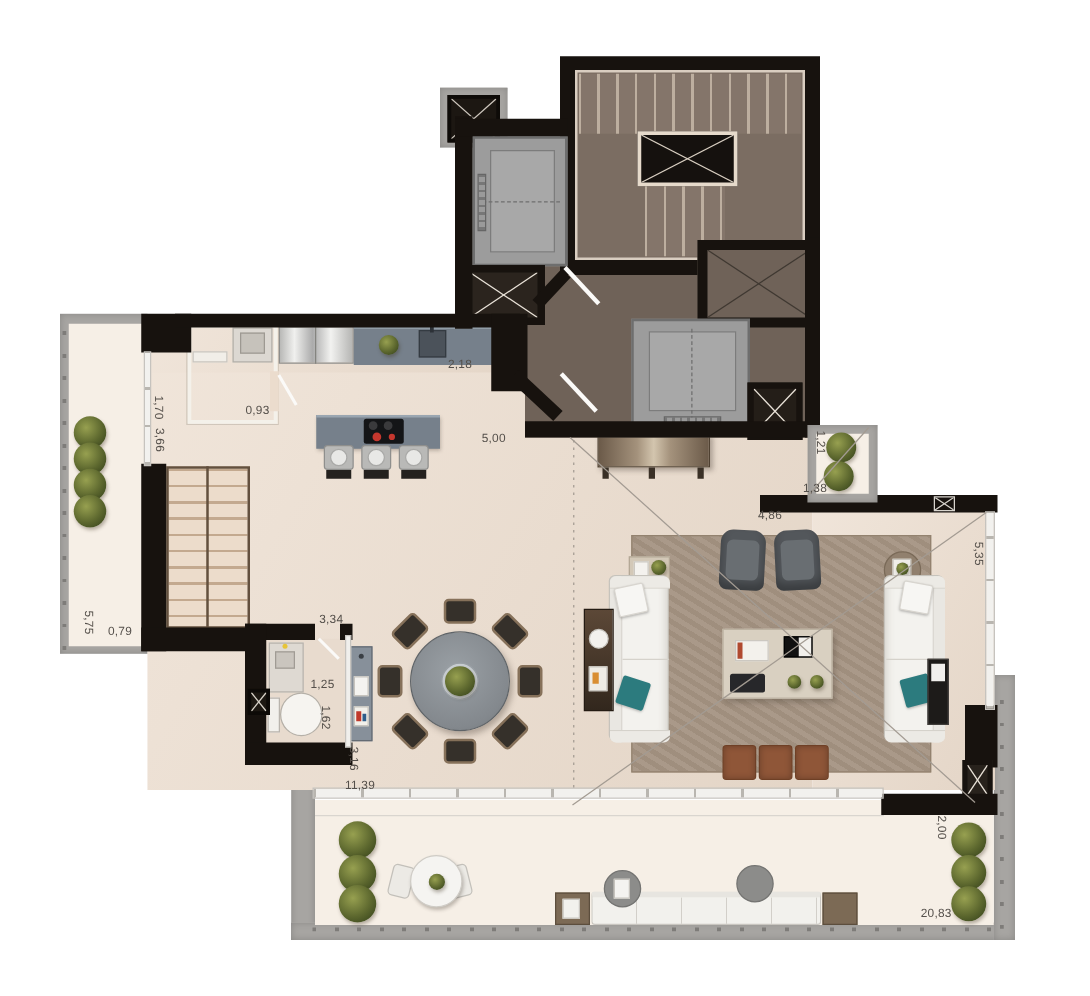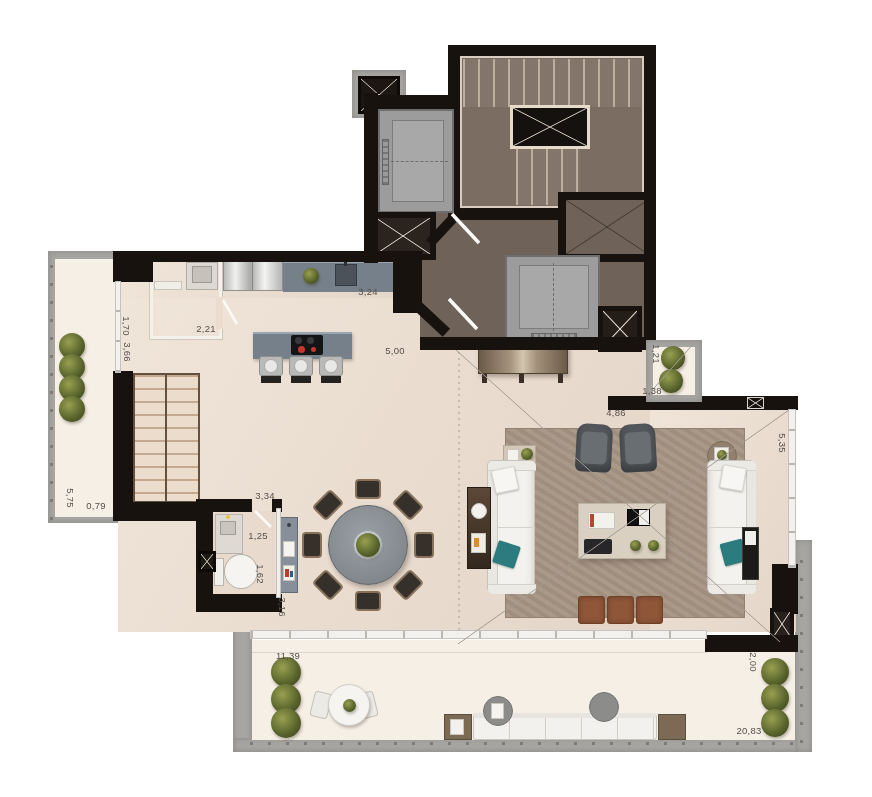--- a/index.html
+++ b/index.html
@@ -316,32 +316,32 @@
     <line x1="456" y1="350" x2="780" y2="642" stroke="#a39b92" stroke-width="1"></line>
     <line x1="789" y1="410" x2="458" y2="644" stroke="#a39b92" stroke-width="1"></line>
     <line x1="459" y1="352" x2="459" y2="630" stroke="#a39b92" stroke-width="1" stroke-dasharray="2,4"></line>
     <line x1="647" y1="396" x2="695" y2="342" stroke="#a39b92" stroke-width="1"></line>
     <line x1="452" y1="214" x2="479" y2="243" stroke="#fbfaf8" stroke-width="3.5"></line>
     <line x1="449" y1="299" x2="477" y2="329" stroke="#fbfaf8" stroke-width="3.5"></line>
     <line x1="255" y1="511" x2="271" y2="527" stroke="#fbfaf8" stroke-width="2.5"></line>
     <line x1="223" y1="300" x2="237" y2="324" stroke="#fbfaf8" stroke-width="2.5"></line>
   </svg>
 
-  <div class="dim" style="left:368px;top:292px;">3,24</div>
+  <div class="dim" style="left:368px;top:292px;">2,18</div>
   <div class="dim" style="left:395px;top:351px;">5,00</div>
-  <div class="dim" style="left:206px;top:329px;">2,21</div>
+  <div class="dim" style="left:206px;top:329px;">0,93</div>
   <div class="dim v" style="left:126px;top:326px;">1,70</div>
   <div class="dim v" style="left:127px;top:352px;">3,66</div>
   <div class="dim v" style="left:656px;top:354px;">1,21</div>
   <div class="dim" style="left:652px;top:391px;">1,38</div>
   <div class="dim" style="left:616px;top:413px;">4,86</div>
   <div class="dim v" style="left:782px;top:443px;">5,35</div>
   <div class="dim v" style="left:70px;top:498px;">5,75</div>
   <div class="dim" style="left:96px;top:506px;">0,79</div>
   <div class="dim" style="left:265px;top:496px;">3,34</div>
-  <div class="dim" style="left:258px;top:536px;">1,25</div>
+  <div class="dim" style="left:258px;top:548px;">1,25</div>
   <div class="dim v" style="left:260px;top:574px;">1,62</div>
   <div class="dim v" style="left:282px;top:607px;">3,16</div>
-  <div class="dim" style="left:288px;top:656px;">11,39</div>
+  <div class="dim" style="left:288px;top:629px;">11,39</div>
   <div class="dim v" style="left:753px;top:662px;">2,00</div>
   <div class="dim" style="left:749px;top:731px;">20,83</div>
 
 </div>
 
 </body></html>

